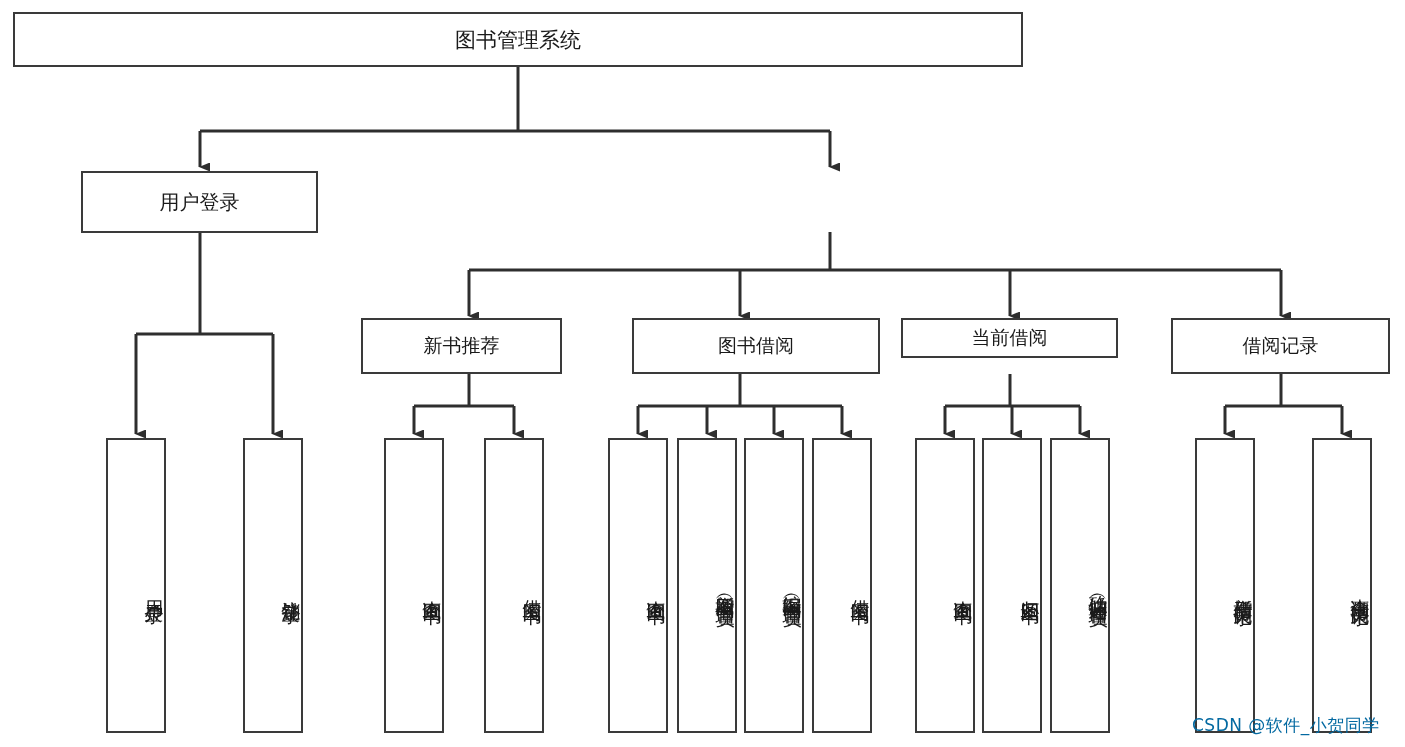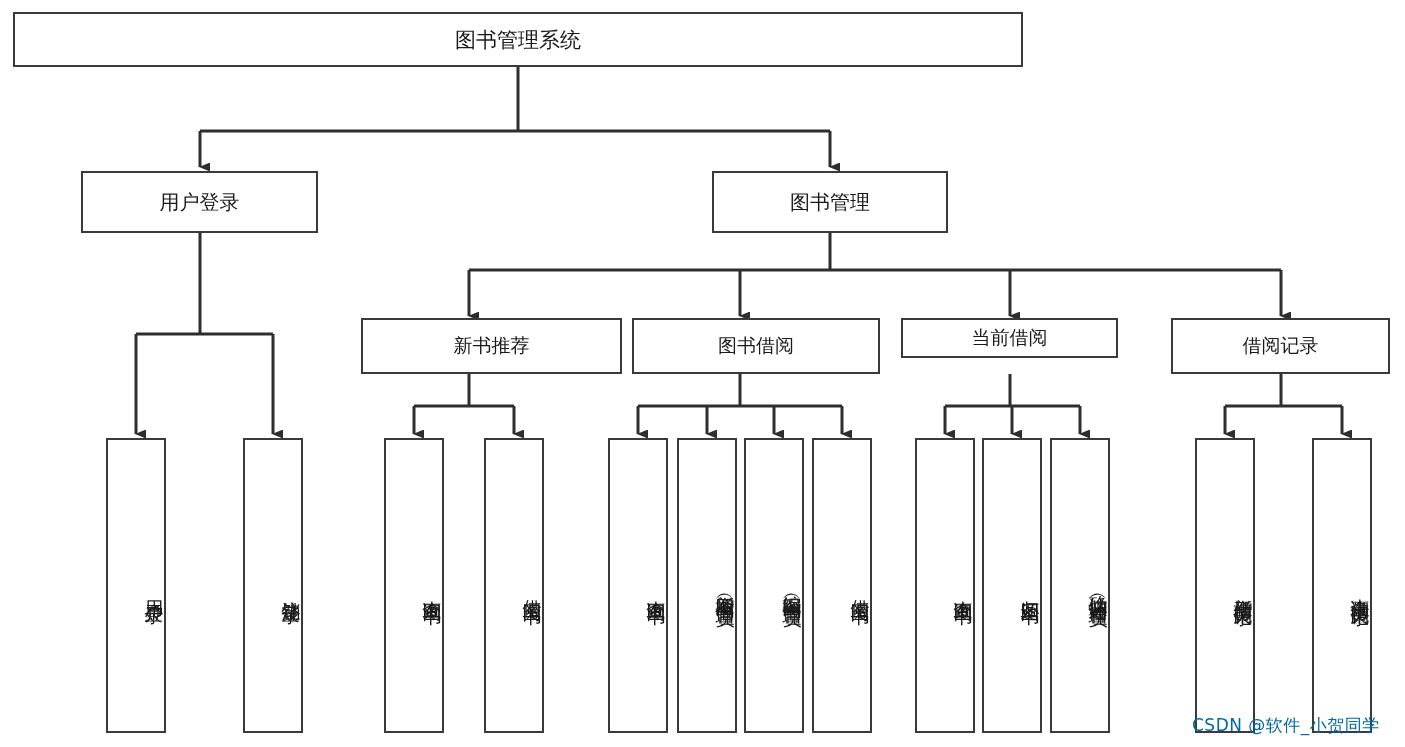--- a/index.html
+++ b/index.html
@@ -125,25 +125,22 @@
     </g>
   </svg>
 
   <div class="node root" style="left:13px; top:12px; width:1010px; height:55px;">
     <span class="lbl">图书管理系统</span>
   </div>
 
   <div class="node lvl2" style="left:81px; top:171px; width:237px; height:62px;">
     <span class="lbl">用户登录</span>
   </div>
-  <div class="node lvl2" style="left:712px; top:171px; width:236px; height:62px;">
-    <span class="lbl">图书管理</span>
-  </div>
 
-  <div class="node lvl3" style="left:361px; top:318px; width:261px; height:56px;">
+  <div class="node lvl3" style="left:361px; top:318px; width:201px; height:56px;">
     <span class="lbl">新书推荐</span>
   </div>
   <div class="node lvl3" style="left:632px; top:318px; width:248px; height:56px;">
     <span class="lbl">图书借阅</span>
   </div>
   <div class="node lvl3" style="left:901px; top:318px; width:217px; height:40px;">
     <span class="lbl">当前借阅</span>
   </div>
   <div class="node lvl3" style="left:1171px; top:318px; width:219px; height:56px;text-align:right;">
     <span class="lbl">借阅记录</span>

